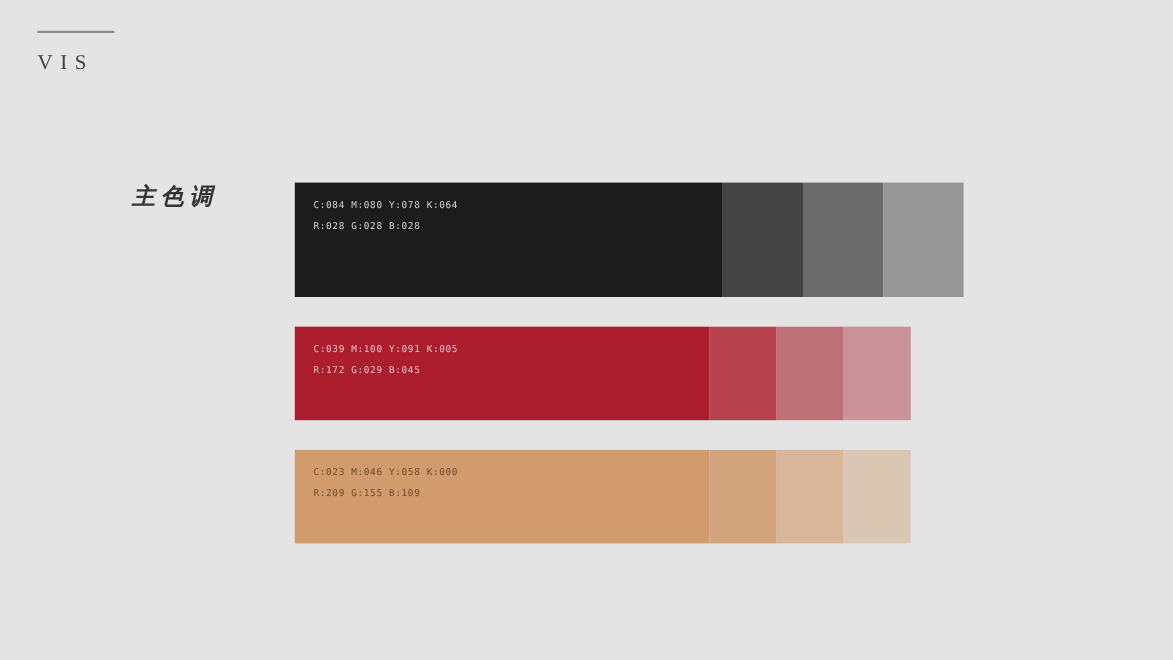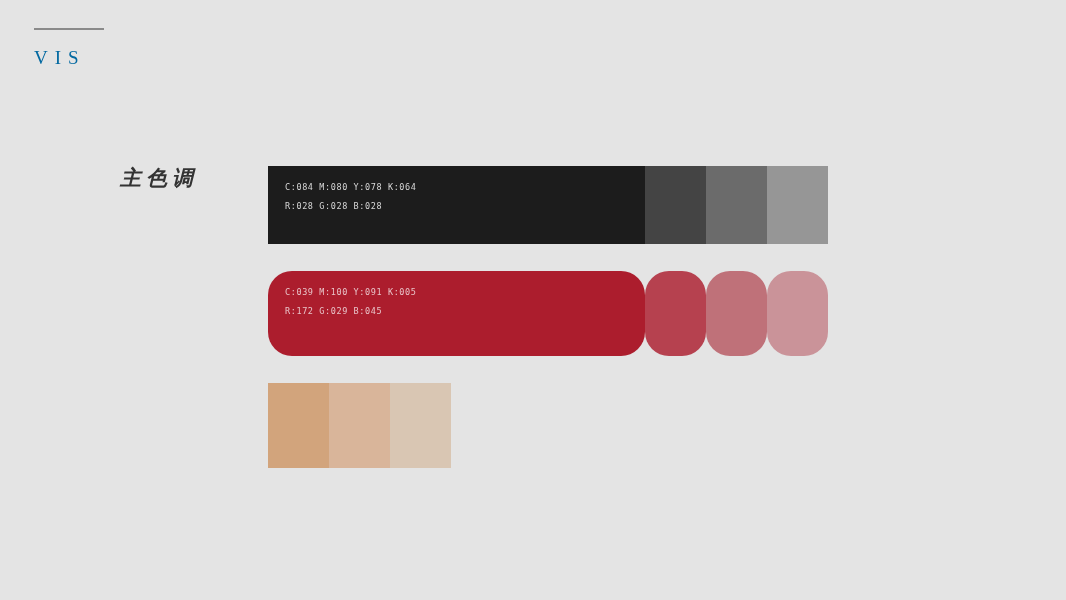--- a/index.html
+++ b/index.html
@@ -83,32 +83,32 @@
     font-family: "DejaVu Sans Mono", monospace;
     font-size: 8.5px;
     letter-spacing: 0.6px;
     line-height: 19px;
     white-space: nowrap;
   }
   .swatch-codes div { white-space: nowrap; }
 
   
   .row-dark .swatch-main,
-  .row-dark .swatch-tint { height: 78px; }
+  .row-dark .swatch-tint { height: 104px; padding-left: 12px; }
   .row-red .swatch-main,
-  .row-red .swatch-tint { height: 85px; border-radius: 24px; }
+  .row-red .swatch-tint { height: 85px; }
   .row-tan .swatch-main,
   .row-tan .swatch-tint { height: 85px; }
 </style>
 </head>
 <body style="background: rgb(228, 228, 228);">
 
 <div class="brand">
   <div class="brand-rule" style="background: rgb(138, 138, 138);"></div>
-  <div class="brand-title" style="color: #0369a1;">VIS</div>
+  <div class="brand-title" style="color: #404040;">VIS</div>
 </div>
 
 <div class="section-label" style="color: rgb(51, 51, 51); font-style: italic;">主色调</div>
 
 <div class="palette">
 
   <div class="swatch-row row-dark">
     <div class="swatch-main" style="background: rgb(28, 28, 28);">
       <div class="swatch-codes" style="color: rgb(214, 214, 214);">
         <div>C:084 M:080 Y:078 K:064</div>
@@ -126,18 +126,24 @@
         <div>C:039 M:100 Y:091 K:005</div>
         <div>R:172 G:029 B:045</div>
       </div>
     </div>
     <div class="swatch-tint" style="background: rgb(182, 65, 79);"></div>
     <div class="swatch-tint" style="background: rgb(191, 113, 121);"></div>
     <div class="swatch-tint" style="background: rgb(202, 147, 153);"></div>
   </div>
 
   <div class="swatch-row row-tan">
+    <div class="swatch-main" style="background: rgb(209, 155, 109);">
+      <div class="swatch-codes" style="color: rgb(109, 74, 44);">
+        <div>C:023 M:046 Y:058 K:000</div>
+        <div>R:209 G:155 B:109</div>
+      </div>
+    </div>
     <div class="swatch-tint" style="background: rgb(210, 164, 124);"></div>
     <div class="swatch-tint" style="background: rgb(217, 181, 154);"></div>
     <div class="swatch-tint" style="background: rgb(217, 198, 179);"></div>
   </div>
 
 </div>
 
 </body></html>

